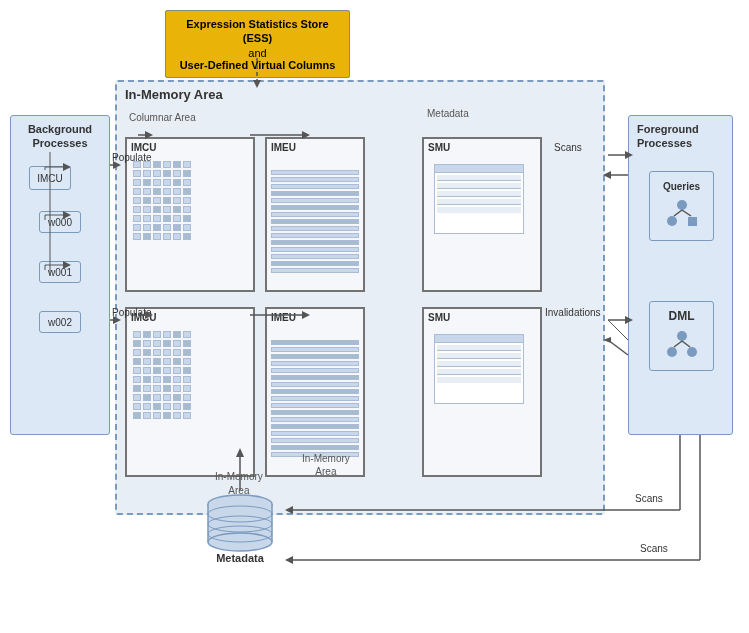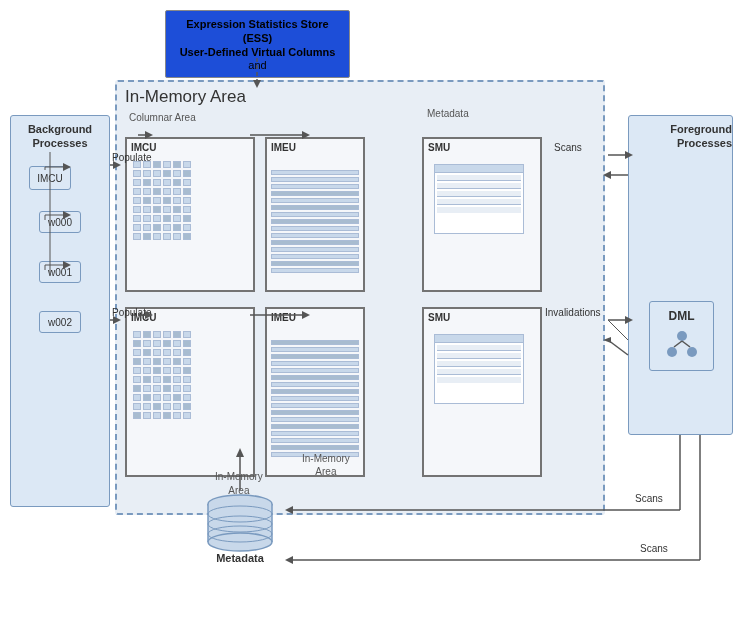--- a/index.html
+++ b/index.html
@@ -80,56 +80,56 @@
       justify-content: center;
       font-size: 10px;
       font-weight: normal;
       color: #333;
       text-align: center;
     }
     
     .ess-box {
       position: absolute;
       border: 1px solid #888;
-      background: #1d4ed8;
+      background: #eab308;
       border-radius: 2px;
       padding: 6px 10px;
       text-align: center;
       font-size: 11px;
     }
     .dashed-border {
       border-style: dashed;
       border-color: #7a9abf;
     }
   </style>
 </head>
 <body>
 
 <div class="diagram-container">
 
   <div class="ess-box" style="left:165px; top:10px; width:185px; padding:6px 10px;">
     <div style="font-size:11px; font-weight:bold; line-height:1.3;">Expression Statistics Store (ESS)</div>
+    <div style="font-size:11px; margin-top:1px;">and</div>
     <div style="font-size:11px; font-weight:bold;">User-Defined Virtual Columns</div>
-    <div style="font-size:11px; margin-top:1px;">and</div>
-  </div>
-
-  <div class="box" style="left:10px; top:115px; width:100px; height:392px; background:#dce8f5;">
+  </div>
+
+  <div class="box" style="left:10px; top:115px; width:100px; height:320px; background:#dce8f5;">
     <div style="font-size:11px; font-weight:bold; color:#333; text-align:center; padding:6px 4px 4px; line-height:1.3;">Background<br>Processes</div>
 
     <div class="process-node" style="left:18px; top:50px; width:42px; height:24px;">IMCU</div>
 
     <div class="process-node" style="left:28px; top:95px; width:42px; height:22px;">w000</div>
 
     <div class="process-node" style="left:28px; top:145px; width:42px; height:22px;">w001</div>
 
     <div class="process-node" style="left:28px; top:195px; width:42px; height:22px;">w002</div>
   </div>
 
   <div class="box dashed-border" style="left:115px; top:80px; width:490px; height:435px; background:#e8eef5; border-width:2px;">
-    <div style="font-size:17px; font-weight:normal; color:#333; padding:5px 8px;">In-Memory Area</div>
+    <div style="font-size:13px; font-weight:bold; color:#333; padding:5px 8px;">In-Memory Area</div>
     <div style="position:absolute; top:30px; left:12px; font-size:10px; color:#555;">Columnar Area</div>
     <div style="position:absolute; top:26px; left:310px; font-size:10px; color:#555;">Metadata</div>
 
     <div class="box-inner" style="position:absolute; left:8px; top:55px; width:130px; height:155px;">
       <div style="font-size:10px; font-weight:bold; padding:3px 4px; color:#333;">IMCU</div>
       <div class="grid-cols" style="position:absolute; top:18px; left:2px;">
         <div class="grid-col">
           <div class="grid-cell"></div>
             <div class="grid-cell"></div>
             <div class="grid-cell"></div>
@@ -345,22 +345,33 @@
         <div style="height:6px; background:#e8eef5; margin:2px 2px;"></div>
       </div>
     </div>
 
     <div style="position:absolute; bottom:35px; left:185px; font-size:10px; color:#555; text-align:center; line-height:1.3;">
       <span>In-Memory<br>Area</span>
     </div>
   </div>
 
   <div class="box" style="left:628px; top:115px; width:105px; height:320px; background:#dce8f5;">
-    <div style="font-size:11px; font-weight:bold; color:#333; text-align:right; padding:6px 0 4px; line-height:1.3;">Foreground<br>Processes</div>
-
+    <div style="font-size:11px; font-weight:bold; color:#333; text-align:left; padding:6px 8px 4px; line-height:1.3;">Foreground<br>Processes</div>
+
+    <div class="process-node" style="left:20px; top:55px; width:65px; height:70px; flex-direction:column; gap:2px;">
+      <div style="font-size:10px; font-weight:bold; color:#333; margin-bottom:3px;">Queries</div>
+
+      <svg width="40" height="35">
+        <circle cx="20" cy="8" r="5" fill="#7a9abf"></circle>
+        <circle cx="10" cy="24" r="5" fill="#7a9abf"></circle>
+        <rect x="26" cy="24" y="20" width="9" height="9" fill="#7a9abf"></rect>
+        <line x1="20" y1="13" x2="12" y2="19" stroke="#555" stroke-width="1.5"></line>
+        <line x1="20" y1="13" x2="29" y2="19" stroke="#555" stroke-width="1.5"></line>
+      </svg>
+    </div>
 
     <div class="process-node" style="left:20px; top:185px; width:65px; height:70px; flex-direction:column; gap:2px;">
       <div style="font-size:12px; font-weight:bold; color:#333; margin-bottom:3px;">DML</div>
 
       <svg width="40" height="35">
         <circle cx="20" cy="8" r="5" fill="#7a9abf"></circle>
         <circle cx="10" cy="24" r="5" fill="#7a9abf"></circle>
         <circle cx="30" cy="24" r="5" fill="#7a9abf"></circle>
         <line x1="20" y1="13" x2="12" y2="19" stroke="#555" stroke-width="1.5"></line>
         <line x1="20" y1="13" x2="28" y2="19" stroke="#555" stroke-width="1.5"></line>

